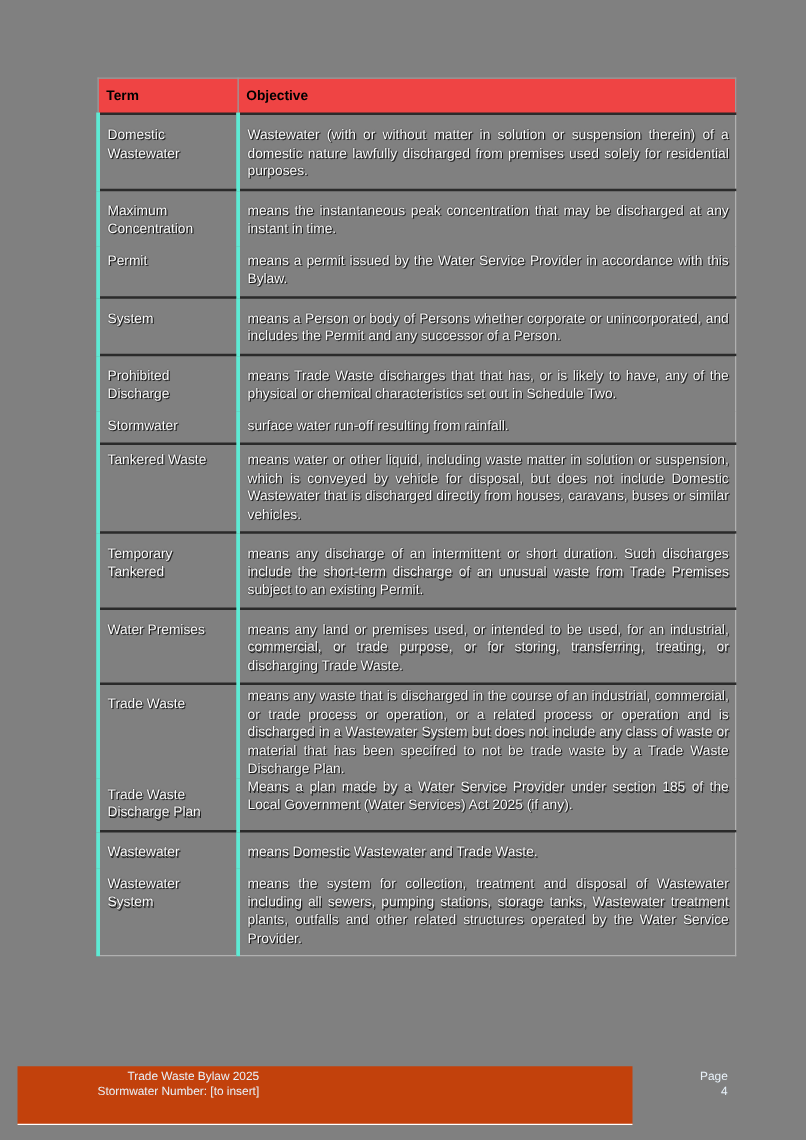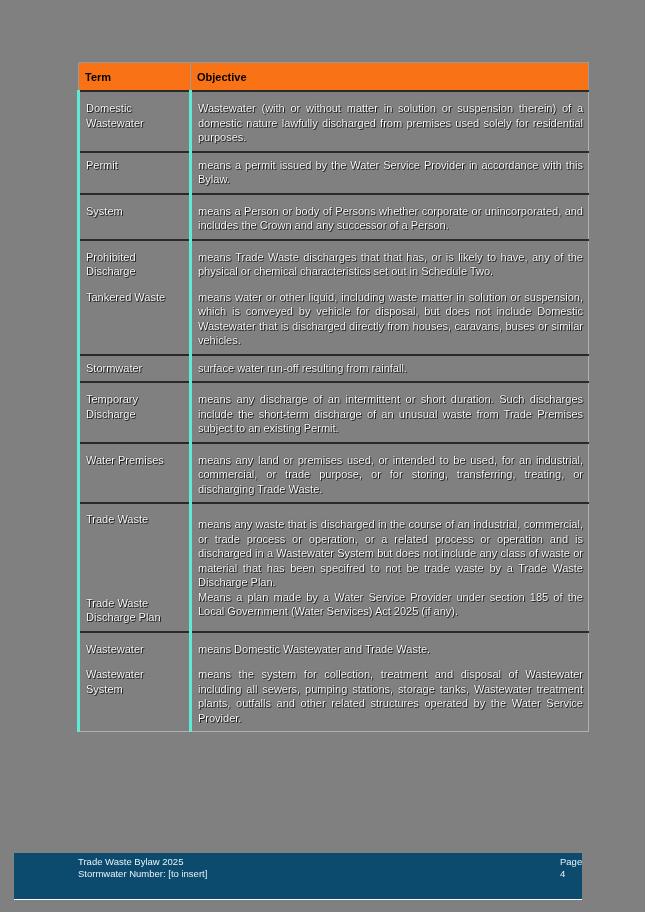--- a/index.html
+++ b/index.html
@@ -18,21 +18,21 @@
   table.defs {
     width: 510px;
     border-collapse: collapse;
     table-layout: fixed;
     font-size: 11px;
     color: #ffffff;
   }
   table.defs col.c-term { width: 112px; }
   table.defs col.c-def { width: 398px; }
   table.defs th {
-    background: #f97316;
+    background: #ef4444;
     color: #000000;
     font-weight: bold;
     text-align: left;
     height: 27px;
     padding: 0 6px;
     border: 1px solid #9a9a9a;
     border-bottom: 2px solid #2a2a2a;
     font-size: 11px;
   }
   table.defs td {
@@ -45,26 +45,27 @@
   }
   table.defs td.def { text-align: justify; padding-right: 5px; margin-left: 36px; }
   table.defs tr.sep-thick td { border-bottom: 2px solid #2a2a2a; }
   table.defs tr.sep-none td { border-bottom: none; }
   table.defs tr.last td { border-bottom: 1px solid #b0b0b0; }
   table.defs tr.pad-top td { padding-top: 9px; }
 
   .footer {
     position: absolute;
     left: 14px; top: 853px;
-    width: 568px; height: 46px;
-    background: #0c4a6e;
+    width: 492px; height: 46px;
+    background: #c2410c;
     border-bottom: 1px solid #ffffff;
     color: #e8f2fa;
     font-size: 9.5px;
     line-height: 11.5px;
+    text-align: right;
   }
   .footer .left { position: absolute; left: 64px; top: 3px; }
   .footer .right { position: absolute; left: 502px; top: 3px; padding-left: 44px; }
 </style>
 </head>
 <body>
 
 <div class="page-content">
   <table class="defs">
     <colgroup>
@@ -75,51 +76,55 @@
       <tr>
         <th>Term</th>
         <th>Objective</th>
       </tr>
     </thead>
     <tbody>
       <tr class="sep-thick pad-top">
         <td>Domestic Wastewater</td>
         <td class="def">Wastewater (with or without matter in solution or suspension therein) of a domestic nature lawfully discharged from premises used solely for residential purposes.</td>
       </tr>
+      <tr class="sep-none pad-top">
+        <td>Maximum Concentration</td>
+        <td class="def">means the instantaneous peak concentration that may be discharged at any instant in time.</td>
+      </tr>
       <tr class="sep-thick">
         <td>Permit</td>
         <td class="def">means a permit issued by the Water Service Provider in accordance with this Bylaw.</td>
       </tr>
       <tr class="sep-thick pad-top">
         <td>System</td>
-        <td class="def">means a Person or body of Persons whether corporate or unincorporated, and includes the Crown and any successor of a Person.</td>
+        <td class="def">means a Person or body of Persons whether corporate or unincorporated, and includes the Permit and any successor of a Person.</td>
       </tr>
       <tr class="sep-none pad-top">
         <td>Prohibited Discharge</td>
         <td class="def">means Trade Waste discharges that that has, or is likely to have, any of the physical or chemical characteristics set out in Schedule Two.</td>
       </tr>
       <tr class="sep-thick">
+        <td>Stormwater</td>
+        <td class="def">surface water run-off resulting from rainfall.</td>
+      </tr>
+      <tr class="sep-thick">
         <td>Tankered Waste</td>
         <td class="def">means water or other liquid, including waste matter in solution or suspension, which is conveyed by vehicle for disposal, but does not include Domestic Wastewater that is discharged directly from houses, caravans, buses or similar vehicles.</td>
       </tr>
-      <tr class="sep-thick">
-        <td>Stormwater</td>
-        <td class="def">surface water run-off resulting from rainfall.</td>
-      </tr>
       <tr class="sep-thick pad-top">
-        <td>Temporary Discharge</td>
+        <td>Temporary Tankered</td>
         <td class="def">means any discharge of an intermittent or short duration. Such discharges include the short-term discharge of an unusual waste from Trade Premises subject to an existing Permit.</td>
       </tr>
       <tr class="sep-thick pad-top">
         <td>Water Premises</td>
         <td class="def">means any land or premises used, or intended to be used, for an industrial, commercial, or trade purpose, or for storing, transferring, treating, or discharging Trade Waste.</td>
       </tr>
       <tr class="sep-none">
         <td style="padding-top:8px">Trade Waste</td>
-        <td class="def" style="padding-top:13px;padding-bottom:0">means any waste that is discharged in the course of an industrial, commercial, or trade process or operation, or a related process or operation and is discharged in a Wastewater System but does not include any class of waste or material that has been specifred to not be trade waste by a Trade Waste Discharge Plan.</td>
+        <td class="def" style="padding-top:2px;padding-bottom:0">means any waste that is discharged in the course of an industrial, commercial, or trade process or operation, or a related process or operation and is discharged in a Wastewater System but does not include any class of waste or material that has been specifred to not be trade waste by a Trade Waste Discharge Plan.</td>
       </tr>
       <tr class="sep-thick">
         <td style="padding-top:6px">Trade Waste Discharge Plan</td>
         <td class="def" style="padding-top:0">Means a plan made by a Water Service Provider under section 185 of the Local Government (Water Services) Act 2025 (if any).</td>
       </tr>
       <tr class="sep-none pad-top">
         <td>Wastewater</td>
         <td class="def">means Domestic Wastewater and Trade Waste.</td>
       </tr>
       <tr class="last">

